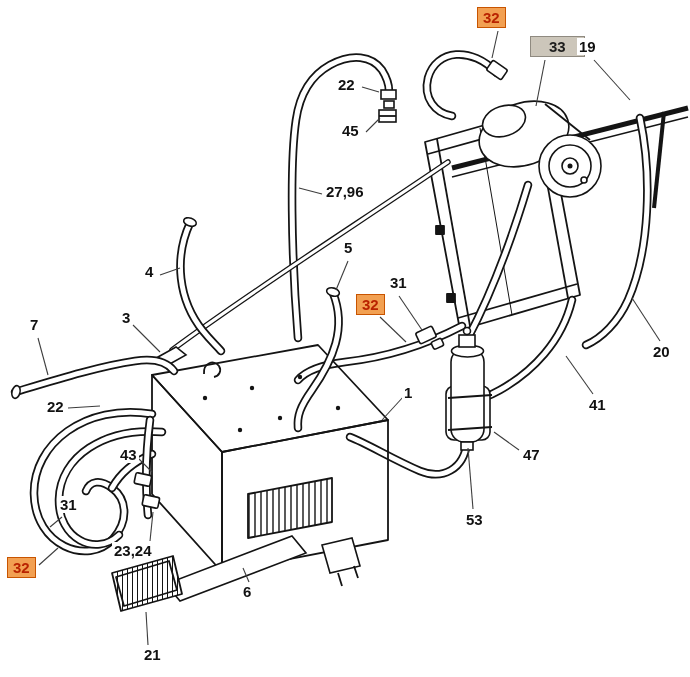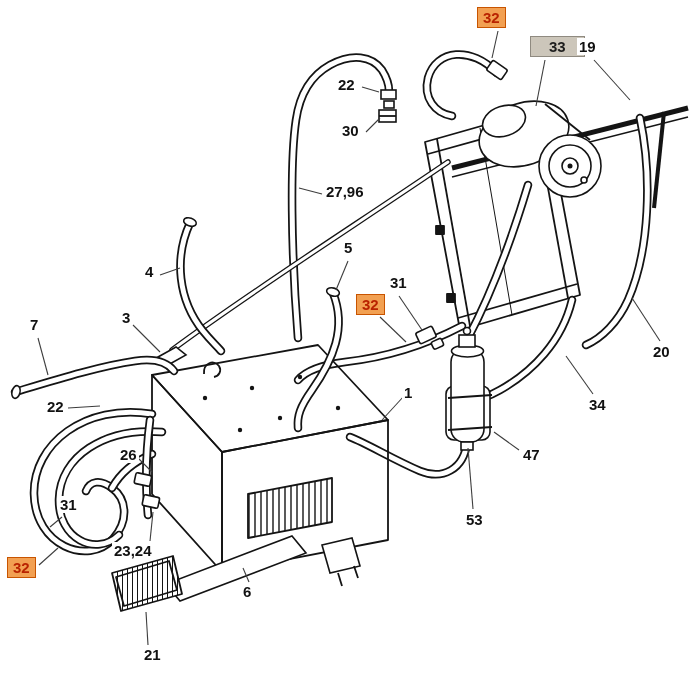--- a/index.html
+++ b/index.html
@@ -214,33 +214,33 @@
     <line x1="150" y1="541" x2="153" y2="512"></line>
     <line x1="249" y1="582" x2="243" y2="568"></line>
     <line x1="148" y1="645" x2="146" y2="612"></line>
   </g>
 </svg>
 
   <div class="label hl" style="left:477px;top:7px">32</div>
   <div class="label gray" style="left:530px;top:36px">33</div>
   <div class="label" style="left:577px;top:38px">19</div>
   <div class="label" style="left:336px;top:76px">22</div>
-  <div class="label" style="left:340px;top:122px">30</div>
+  <div class="label" style="left:340px;top:122px">45</div>
   <div class="label" style="left:324px;top:183px">27,96</div>
   <div class="label" style="left:143px;top:263px">4</div>
   <div class="label" style="left:342px;top:239px">5</div>
   <div class="label" style="left:120px;top:309px">3</div>
   <div class="label" style="left:388px;top:274px">31</div>
   <div class="label hl" style="left:356px;top:294px">32</div>
   <div class="label" style="left:28px;top:316px">7</div>
   <div class="label" style="left:651px;top:343px">20</div>
   <div class="label" style="left:45px;top:398px">22</div>
   <div class="label" style="left:402px;top:384px">1</div>
-  <div class="label" style="left:587px;top:396px">34</div>
-  <div class="label" style="left:118px;top:446px">26</div>
+  <div class="label" style="left:587px;top:396px">41</div>
+  <div class="label" style="left:118px;top:446px">43</div>
   <div class="label" style="left:521px;top:446px">47</div>
   <div class="label" style="left:58px;top:496px">31</div>
   <div class="label" style="left:464px;top:511px">53</div>
   <div class="label hl" style="left:7px;top:557px">32</div>
   <div class="label" style="left:112px;top:542px">23,24</div>
   <div class="label" style="left:241px;top:583px">6</div>
   <div class="label" style="left:142px;top:646px">21</div>
 </div>
 
 </body></html>

